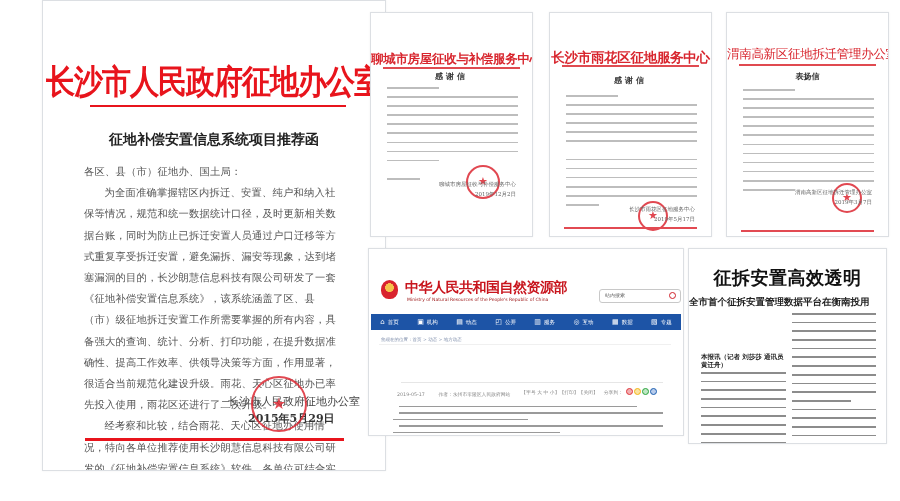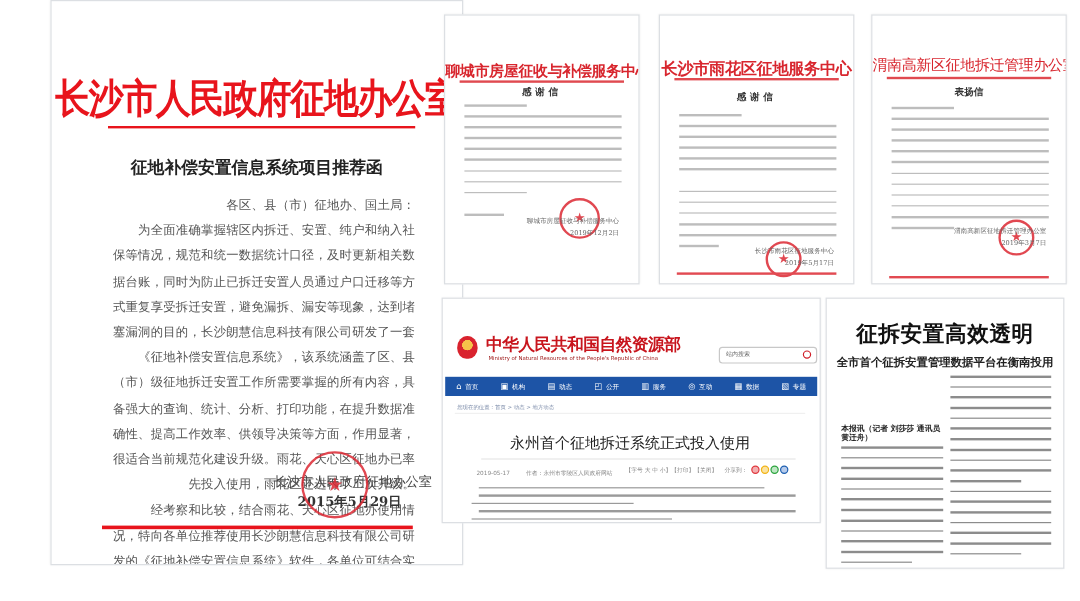--- a/index.html
+++ b/index.html
@@ -9,21 +9,21 @@
   .card { position: absolute; background: #fff; border: 1px solid #dcdfe3; box-shadow: 0 0 2px rgba(0,0,0,0.06); overflow: hidden; }
 
   
   #letter-main { left: 13px; top: 0; width: 344px; height: 471px; margin-left: 29px; }
   #letter-main .org { position: absolute; left: 0; right: 0; top: 62px; text-align: center; color: #e8141c;
      font-family: "DejaVu Serif", serif; font-weight: bold; font-size: 29px; letter-spacing: -1px; transform: scaleY(1.15); }
   #letter-main .rule { position: absolute; left: 47px; width: 256px; height: 2px; background: #e8141c; }
   #letter-main .rule.top { top: 104px; }
   #letter-main .title { position: absolute; left: 0; right: 0; top: 130px; text-align: center; font-weight: bold; font-size: 14px; color: #222; }
   #letter-main .body { position: absolute; left: 41px; width: 262px; top: 160px; font-size: 10.3px; line-height: 21.2px; color: #555; letter-spacing: 0.2px; }
-  #letter-main .body p { text-indent: 0; text-align: right; }
+  #letter-main .body p { text-indent: 0; }
   #letter-main .body p.ind { text-indent: 2em; }
   #letter-main .sign { position: absolute; left: 185px; top: 393px; font-size: 11px; color: #444; }
   #letter-main .date { position: absolute; left: 205px; top: 410px; font-size: 11px; color: #333; font-weight: bold; }
   #letter-main .footer-rule { position: absolute; left: 42px; width: 259px; top: 437px; height: 3px; background: #e8141c; }
   .seal { position: absolute; border: 2px solid rgba(220,40,50,0.85); border-radius: 50%; color: rgba(220,40,50,0.85); text-align: center; }
   .seal .star { position: absolute; left: 0; right: 0; font-size: 16px; }
 
   
   .small-letter { top: 12px; width: 163px; height: 225px; }
   #letter-liaocheng { left: 370px; }
@@ -54,23 +54,23 @@
   #web-card .article { position: absolute; left: 10px; right: 12px; top: 95px; height: 130px; background: #fff; border-top: 1px solid #f0f0f0; }
   #web-card .art-title { position: absolute; left: 0; right: 0; top: 16px; text-align: center; font-family: "DejaVu Sans", sans-serif; font-size: 12.5px; color: #222; }
   #web-card .art-divider { position: absolute; left: 22px; right: 8px; top: 37px; height: 1px; background: #e6e6e6; }
   #web-card .meta { position: absolute; left: 18px; top: 46px; font-family: "DejaVu Sans", sans-serif; font-size: 4.8px; color: #888; white-space: nowrap; }
   #web-card .meta-right { position: absolute; right: 14px; top: 43px; display: flex; align-items: center; font-family: "DejaVu Sans", sans-serif; font-size: 4.8px; color: #888; }
   #web-card .share { width: 7px; height: 7px; border-radius: 50%; margin-left: 1px; border: 1.5px solid; }
   #web-card .para { position: absolute; left: 14px; right: 8px; font-family: "DejaVu Sans", sans-serif; font-size: 4.8px; color: #555; line-height: 7px; }
   #web-card .para .line { height: 1.4px; background: #9a9a9a; margin-top: 5px; }
 
   
-  #news-card { left: 688px; top: 248px; width: 199px; height: 226px; padding-left: 23px; }
+  #news-card { left: 688px; top: 248px; width: 199px; height: 196px; padding-left: 23px; }
   #news-card .headline { position: absolute; left: 0; right: 0; top: 17px; text-align: center; font-family: "DejaVu Sans", sans-serif; font-weight: bold; font-size: 18px; color: #111; letter-spacing: 0.5px; }
-  #news-card .sub { position: absolute; left: 0; right: 0; top: 47px; text-align: center; font-family: "DejaVu Sans", sans-serif; font-weight: bold; font-size: 9.5px; color: #222; }
+  #news-card .sub { position: absolute; left: 0; right: 0; top: 47px; font-family: "DejaVu Sans", sans-serif; font-weight: bold; font-size: 9.5px; color: #222; }
   #news-card .cols { position: absolute; left: 12px; right: 10px; top: 64px; display: flex; gap: 6px; }
   #news-card .col { flex: 1; }
   #news-card .col .l { height: 1.7px; background: #8c8c8c; margin-bottom: 7px; }
   #news-card .col .l.s { width: 70%; }
   #news-card .lead { font-family: "DejaVu Sans", sans-serif; font-size: 6.5px; font-weight: bold; color: #222; line-height: 8px; margin-bottom: 3px; margin-top: 40px; }
 </style>
 </head>
 <body>
 
 <div class="card" id="letter-main">
@@ -210,21 +210,20 @@
         <span class="glyph">▦</span>
         <span>数据</span>
       </div>
     <div class="item">
         <span class="glyph">▧</span>
         <span>专题</span>
       </div>
   </div>
   <div class="crumb">您现在的位置：首页 &gt; 动态 &gt; 地方动态</div>
   <div class="article">
-    <div class="art-title">永州首个征地拆迁系统正式投入使用</div>
     <div class="art-divider"></div>
     <div class="meta">
       <span>2019-05-17</span>
       <span style="margin-left:12px;">作者：永州市零陵区人民政府网站</span>
     </div>
     <div class="meta-right">
       <span>【字号 大 中 小】【打印】【关闭】</span>
       <span style="margin-left:6px;margin-right:2px;">分享到：</span>
       <span class="share" style="border-color:#e0363c;background:#f2aeb0;"></span>
       <span class="share" style="border-color:#f2b418;background:#fbe3a0;"></span>

